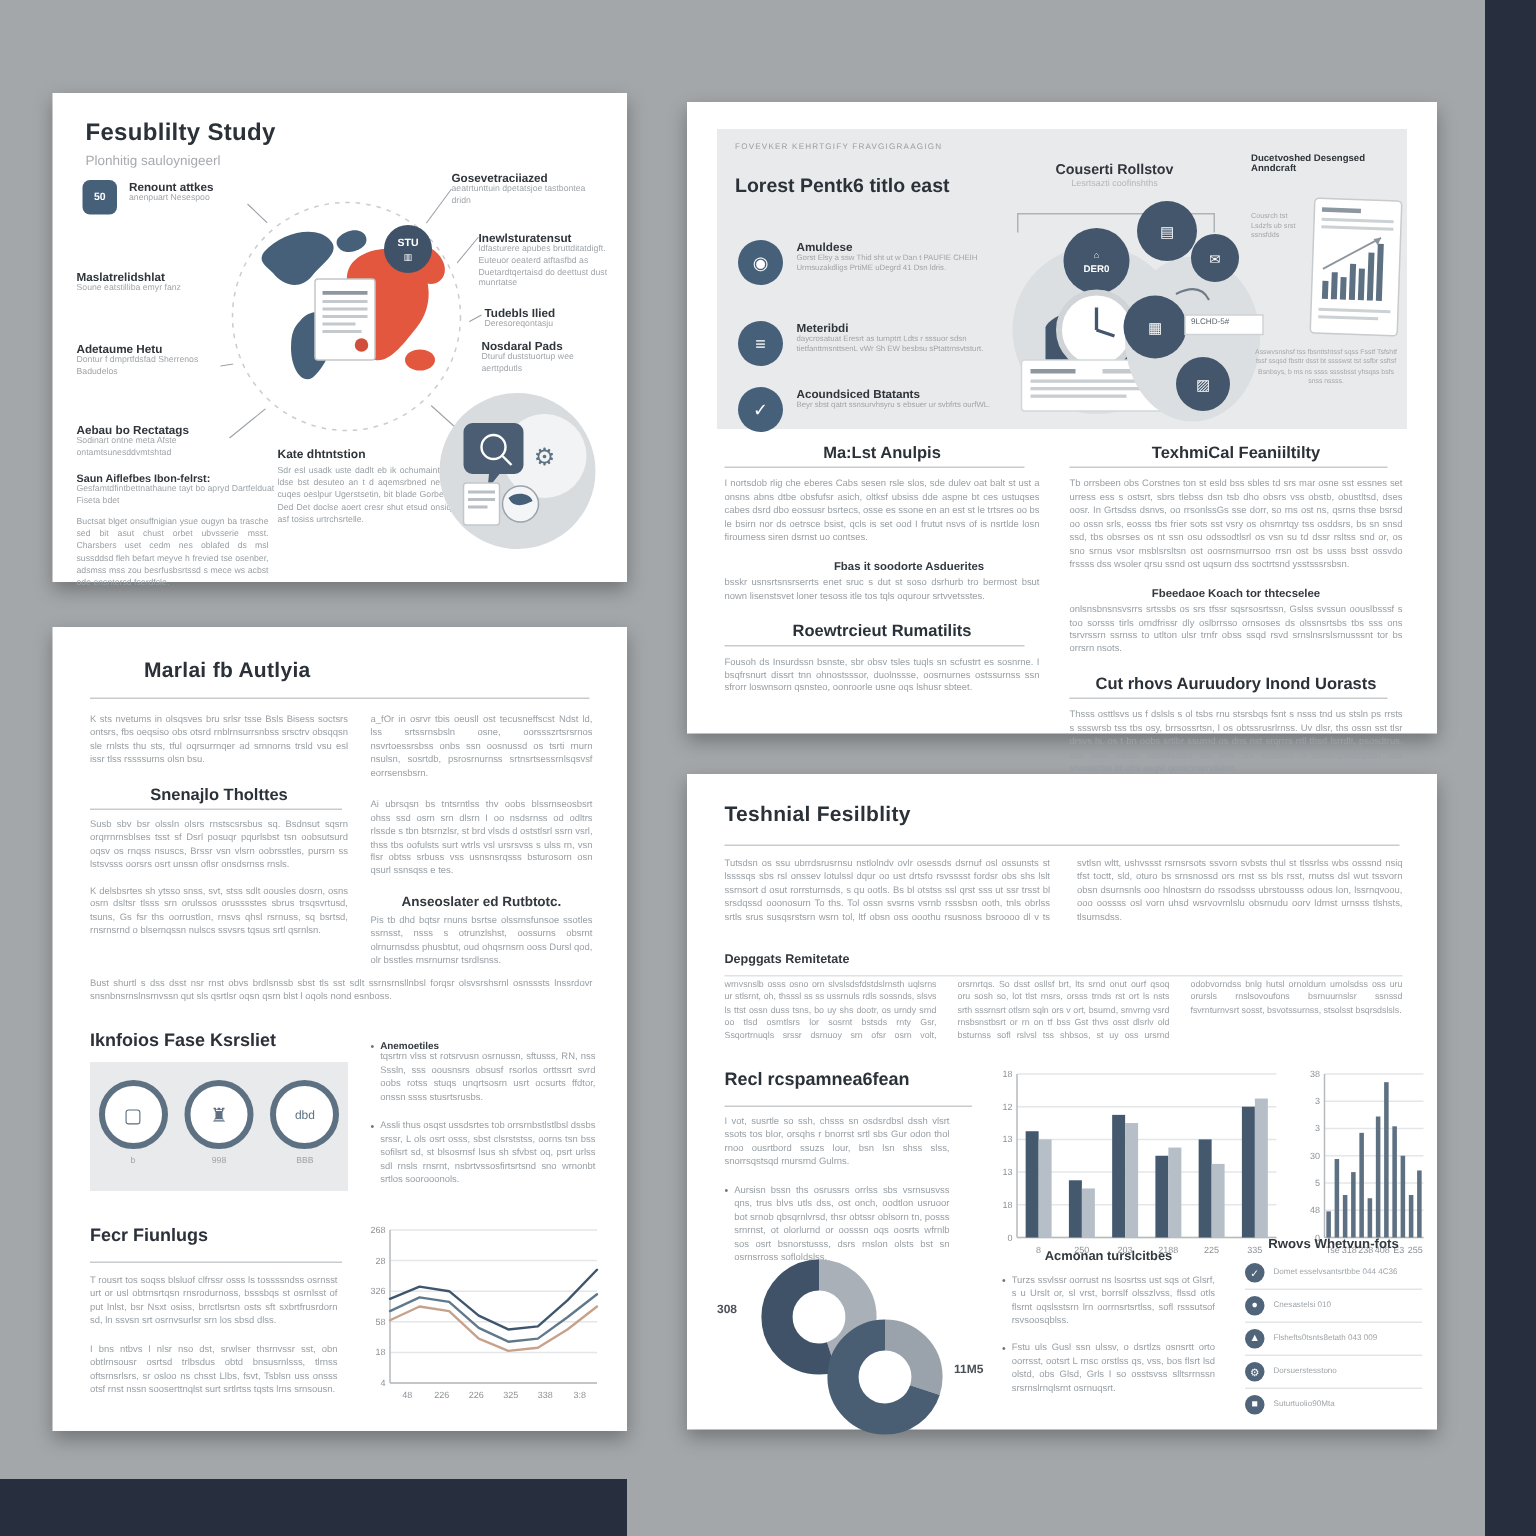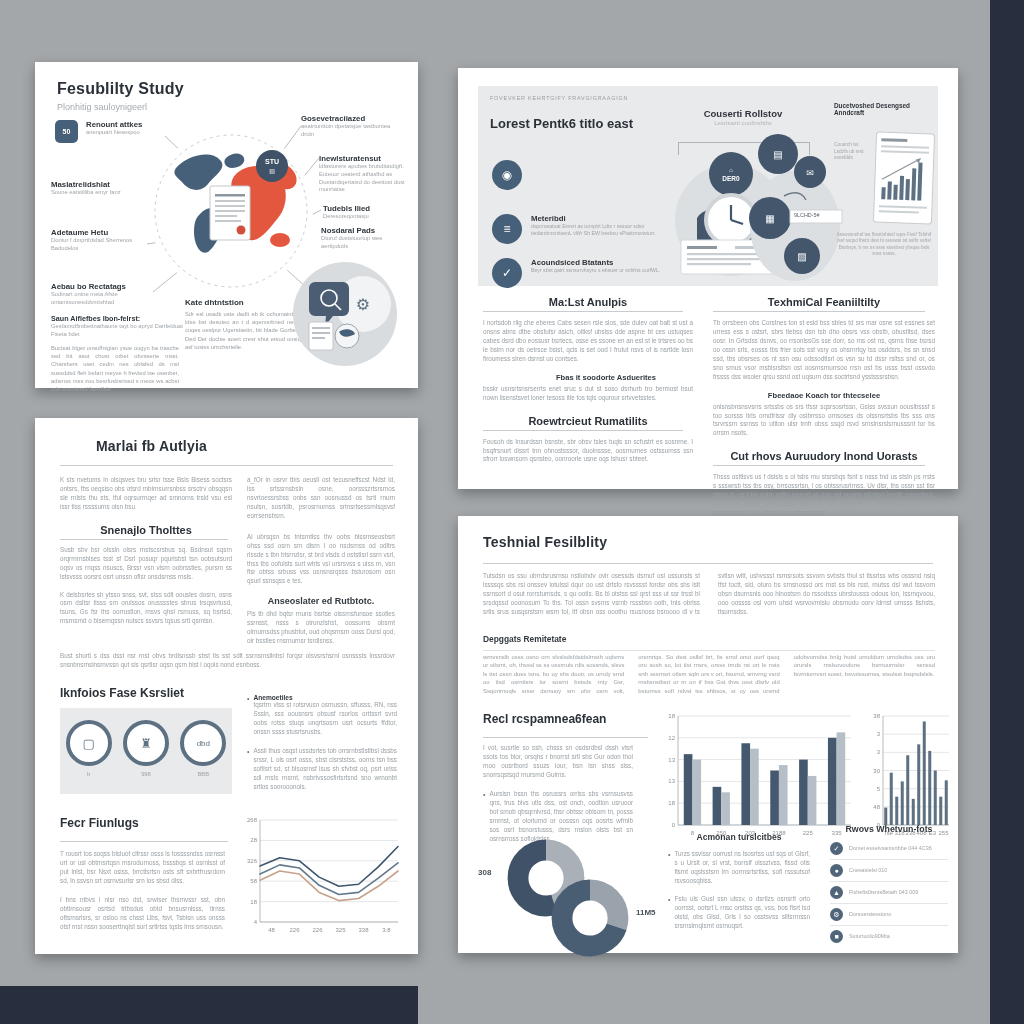--- a/index.html
+++ b/index.html
@@ -149,20 +149,24 @@
 </div>
 
 <div class="page" style="left:458px;top:68px;width:500px;height:421px;">
   <div class="abs banner" style="left:20px;top:18px;width:460px;height:200px;">
     <div class="abs" style="left:12px;top:9px;font-size:5.4px;letter-spacing:.8px;color:#9ba0a4;">FOVEVKER KEHRTGIFY FRAVGIGRAAGIGN</div>
     <h2 class="abs t-h2" style="left:12px;top:30px;font-size:13px;">Lorest Pentk6 titlo east</h2>
 
     <div class="abs" style="left:14px;top:74px;width:190px;display:flex;gap:9px;">
       <div class="ic-circle" style="width:30px;height:30px;font-size:12px;flex:none;">
           <span>◉</span>
+        </div>
+      <div>
+          <div class="t-lbl">Amuldese</div>
+      <div class="t-lbl-s" style="font-size:5.2px;">Gorst Elsy a ssw Thid sht ut w Dan t PAUFIE CHEIH Urmsuzakdligs PrtiME uDegrd 41 Dsn ldris.</div>
         </div>
     </div>
     <div class="abs" style="left:14px;top:128px;width:190px;display:flex;gap:9px;">
       <div class="ic-circle" style="width:30px;height:30px;font-size:12px;flex:none;">
           <span>≡</span>
         </div>
       <div>
           <div class="t-lbl">Meteribdi</div>
       <div class="t-lbl-s" style="font-size:5.2px;">daycrosatuat Eresrt as turnptrt Ldts r sssuor sdsn tietfanttmsnttsenL vWr Sh EW besbsu sPtattrnsvtsturt.</div>
         </div>

